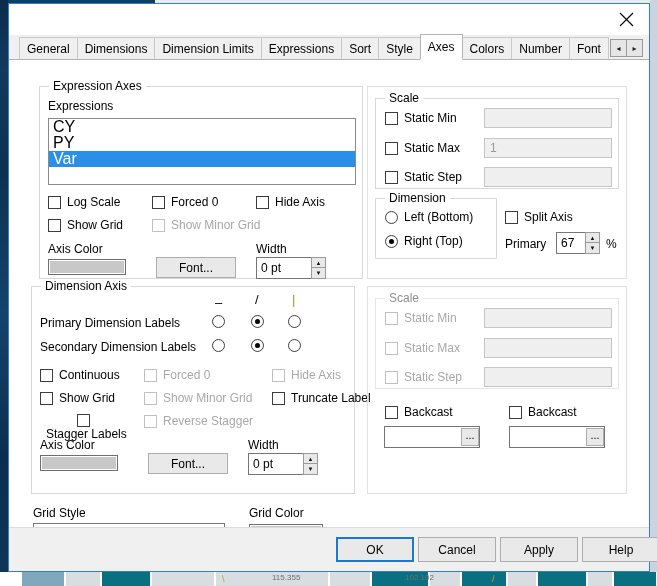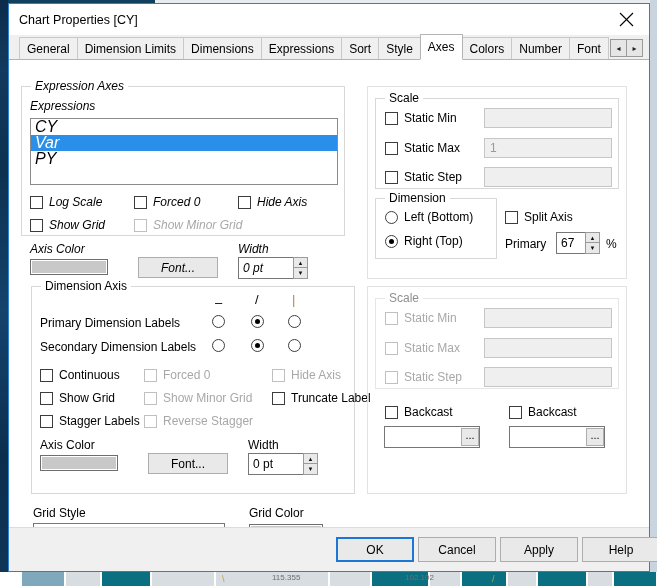--- a/index.html
+++ b/index.html
@@ -316,57 +316,56 @@
     <span class="bg-squiggle" style="left:222px;">\</span>
     <span class="bg-num" style="left:272px;">115.355</span>
     <span class="bg-num" style="left:405px;">102.102</span>
     <span class="bg-squiggle" style="left:492px;">/</span>
   </div>
 </div>
 
 <div id="dialog">
 
   <div class="titlebar">
-    <span class="title">Chart Properties [CY]</span>
     <div class="close-btn">
       <svg width="15" height="15" viewBox="0 0 15 15" aria-hidden="true">
         <line x1="1" y1="1" x2="14" y2="14" stroke="#000" stroke-width="1.1"></line>
         <line x1="14" y1="1" x2="1" y2="14" stroke="#000" stroke-width="1.1"></line>
       </svg>
     </div>
   </div>
 
   <div class="tabstrip">
     <div class="tab">General</div>
+    <div class="tab">Dimensions</div>
     <div class="tab">Dimension Limits</div>
-    <div class="tab">Dimensions</div>
     <div class="tab">Expressions</div>
     <div class="tab">Sort</div>
     <div class="tab">Style</div>
     <div class="tab active">Axes</div>
     <div class="tab">Colors</div>
     <div class="tab">Number</div>
     <div class="tab">Font</div>
     <div class="tab-nav">
       <div class="navbtn">◂</div>
       <div class="navbtn">▸</div>
     </div>
   </div>
 
   <div class="page">
 
-    <div class="groupbox" style="left:12px; top:26px; width:324px; height:150px;font-style:italic;">
+    <div class="groupbox" style="left:30px; top:26px; width:324px; height:193px;">
       <span class="gb-title">Expression Axes</span>
 
       <span class="lbl" style="left:8px; top:12px;">Expressions</span>
 
       <div class="listbox" style="left:8px; top:31px; width:308px; height:67px;">
         <div class="listitem">CY</div>
+        <div class="listitem">PY</div>
         <div class="listitem sel">Var</div>
-        <div class="listitem">PY</div>
       </div>
 
       <div class="cb" style="left:8px; top:108px;">
         <span class="box"></span>
         <span class="cblabel">Log Scale</span>
       </div>
       <div class="cb" style="left:112px; top:108px;">
         <span class="box"></span>
         <span class="cblabel">Forced 0</span>
       </div>
@@ -481,21 +480,21 @@
       </div>
       <div class="cb dis" style="left:112px; top:104px;">
         <span class="box"></span>
         <span class="cblabel">Show Minor Grid</span>
       </div>
       <div class="cb" style="left:240px; top:104px;">
         <span class="box"></span>
         <span class="cblabel">Truncate Label</span>
       </div>
 
-      <div class="cb" style="left:8px; top:127px;">
+      <div class="cb" style="left:8px; top:127px;flex-direction:column;">
         <span class="box"></span>
         <span class="cblabel">Stagger Labels</span>
       </div>
       <div class="cb dis" style="left:112px; top:127px;">
         <span class="box"></span>
         <span class="cblabel">Reverse Stagger</span>
       </div>
 
       <span class="lbl" style="left:8px; top:151px;">Axis Color</span>
       <div class="swatch" style="left:8px; top:168px; width:78px; height:16px;"></div>

